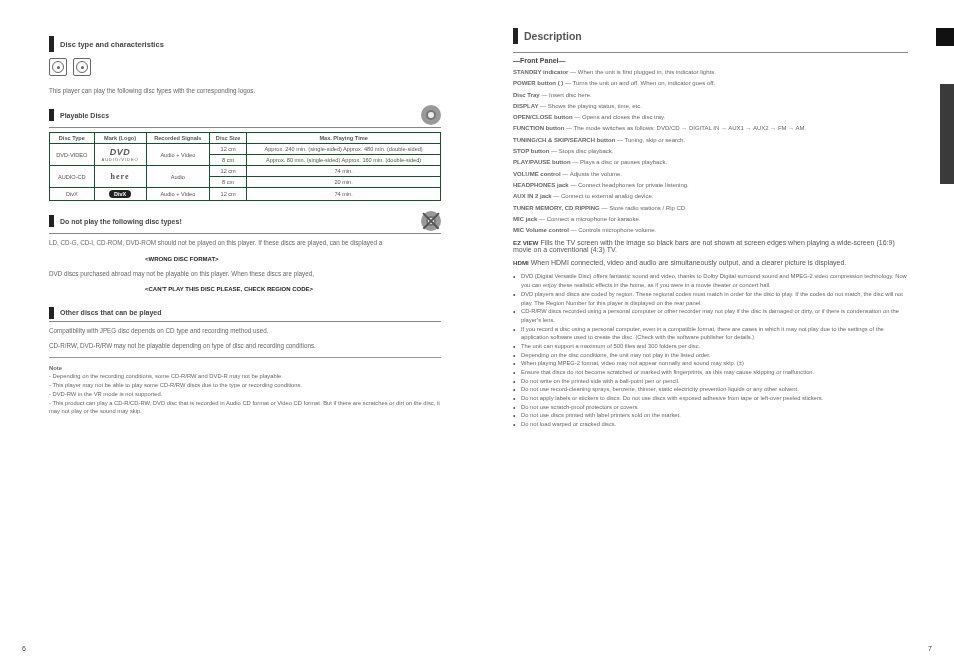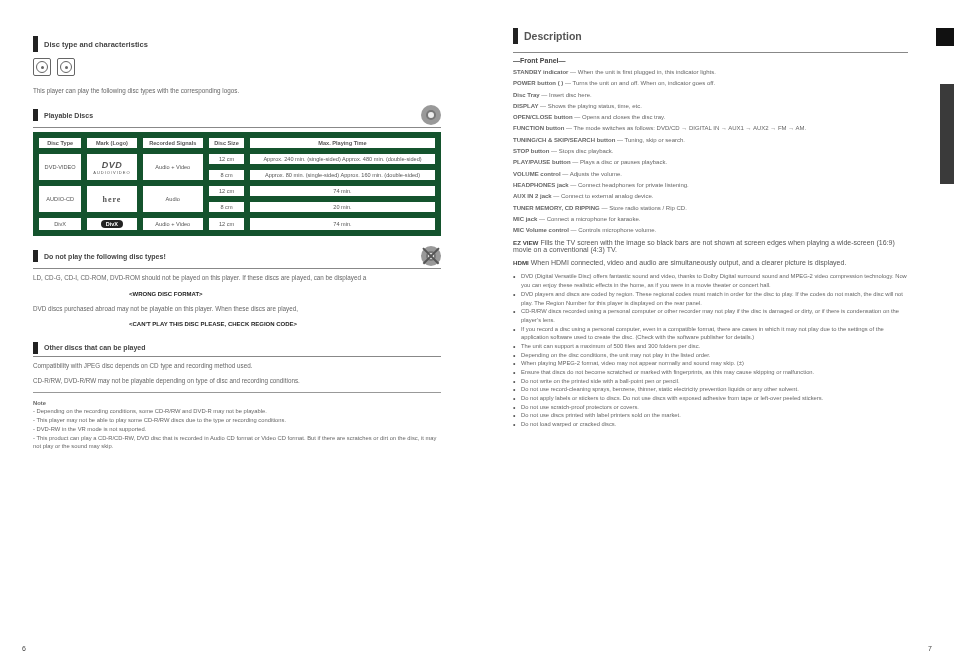--- a/index.html
+++ b/index.html
@@ -7,21 +7,21 @@
     width: 954px;
     height: 666px;
     font-family: Arial, Helvetica, sans-serif;
     font-size: 7px;
     color: #555;
     background: #fff;
     position: relative;
     display: flex;
   }
   .page { width: 477px; height: 666px; padding: 28px 36px 18px 36px; position: relative; }
-  .page-left { padding-left: 33px; }
+  .page-left { padding-left: 49px; }
   .page-right { padding-right: 46px; }
 
   
   .edge-tab-top {
     position: absolute; top: 28px; right: 0; width: 18px; height: 18px; background: #111;
   }
   .edge-tab-side {
     position: absolute; top: 84px; right: 0; width: 14px; height: 100px; background: #3a3a3a;
   }
 
@@ -64,21 +64,21 @@
   .round-badge-x::before { transform: rotate(45deg); }
   .round-badge-x::after  { transform: rotate(-45deg); }
 
   .intro-text { font-size:6.3px; line-height:1.5; color:#666; margin: 4px 0 6px 0; }
 
   .disc-table {
     width: 100%; border-collapse: collapse; margin: 4px 0 8px 0;
     font-size: 5.6px; color:#555;
   }
   .disc-table th, .disc-table td {
-    border: 6px solid #14532d; padding: 2px 3px; text-align: center; vertical-align: middle;
+    border: 1px solid #14532d; padding: 2px 3px; text-align: center; vertical-align: middle;
   }
   .disc-table th { font-weight: bold; background:#fff; }
   .logo-dvd { font-weight:bold; font-style:italic; font-size:9px; letter-spacing:0.5px; display:block; }
   .logo-sub { font-size:4px; letter-spacing:1px; display:block; }
   .logo-cd { font-size:8px; font-weight:bold; font-family: serif; letter-spacing:1px; }
   .logo-divx {
     display:inline-block; background:#222; color:#fff; font-size:5.5px; font-weight:bold;
     padding:1px 5px; border-radius:6px;
   }
 

